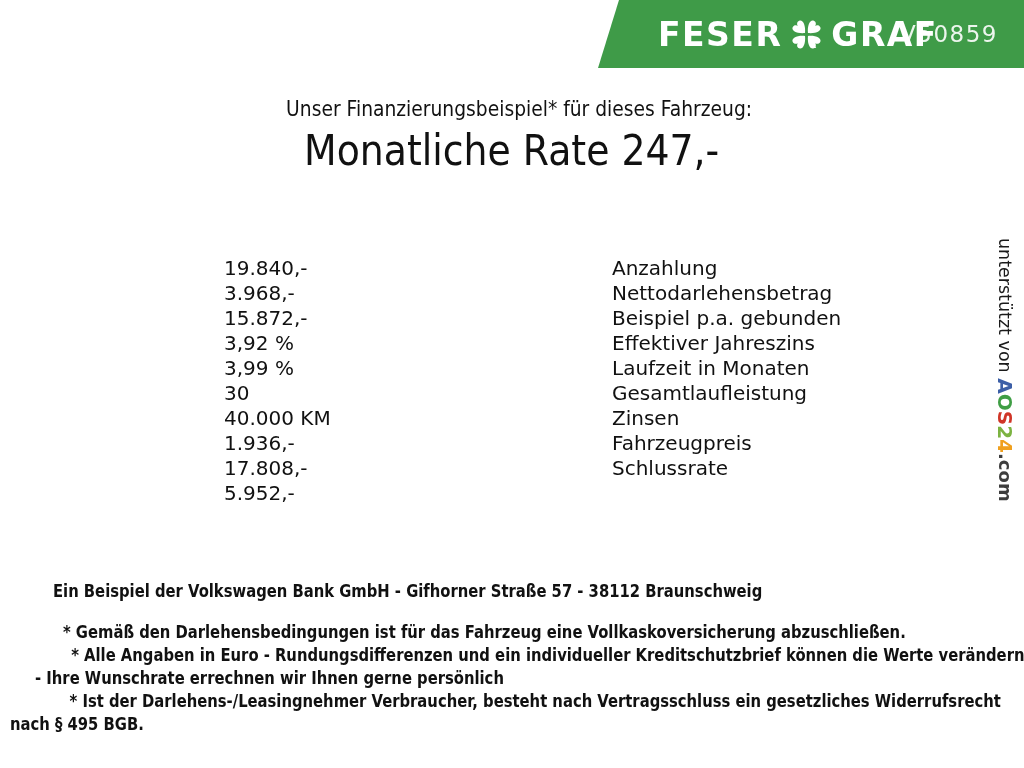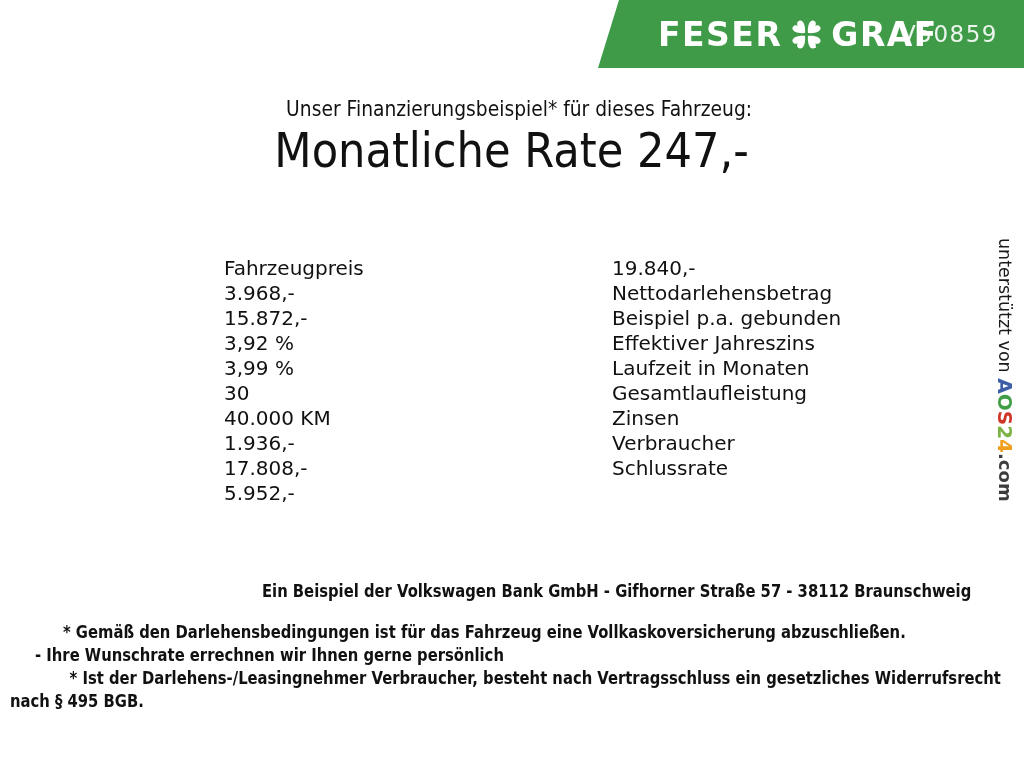--- a/index.html
+++ b/index.html
@@ -21,21 +21,21 @@
   }
   .clover{width:33px;height:33px;display:block;margin:0 1px;}
   .vehicle-code{
     position:absolute;right:26px;top:50%;transform:translateY(-50%);
     color:rgba(255,255,255,0.9);font-size:23px;letter-spacing:1.5px;font-weight:normal;
   }
 
   
   .title-wrap{position:absolute;top:90px;left:0;width:100%;text-align:center;}
   .title-line1{font-size:22px;line-height:37px;margin-left:14px;}
-  .title-line2{font-size:48px;line-height:47px;}
+  .title-line2{font-size:42px;line-height:47px;}
   .cond{display:inline-block;transform:scaleX(.85);transform-origin:50% 50%;white-space:nowrap;}
   .cond90{display:inline-block;transform:scaleX(.90);transform-origin:50% 50%;white-space:nowrap;}
   .cond87{display:inline-block;transform:scaleX(.87);transform-origin:50% 50%;white-space:nowrap;}
 
   
   .fin-table{
     position:absolute;top:256px;left:224px;
     display:grid;grid-template-columns:388px auto;
     font-size:20px;line-height:25px;
   }
@@ -45,21 +45,21 @@
   .vertical-credit{
     position:absolute;top:238px;left:983px;height:320px;width:34px;
     writing-mode:vertical-rl;
     font-size:17.5px;color:#1a1a1a;white-space:nowrap;
   }
   .vertical-credit .brand-letter{font-weight:bold;font-size:20px;}
   .vertical-credit .brand-suffix{font-weight:bold;color:#3d3d3d;font-size:18px;}
 
   
   .bank-line{
-    position:absolute;top:581px;left:0;width:100%;text-align:right;
+    position:absolute;top:581px;left:0;width:100%;text-align:left;
     font-size:17px;font-weight:bold;line-height:21px;
   }
   .footnotes{
     position:absolute;top:621px;left:0;width:100%;text-align:left;
     font-size:17px;font-weight:bold;line-height:23px;
   }
   .footnotes .fn-line{height:23px;}
 </style>
 </head>
 <body>
@@ -84,54 +84,57 @@
 <div class="title-wrap">
   <div class="title-line1">
     <span class="cond">Unser Finanzierungsbeispiel* für dieses Fahrzeug:</span>
   </div>
   <div class="title-line2">
     <span class="cond90">Monatliche Rate 247,-</span>
   </div>
 </div>
 
 <div class="fin-table">
-  <div class="cell">Fahrzeugpreis</div>
   <div class="cell">19.840,-</div>
+  <div class="cell">Anzahlung</div>
   <div class="cell">3.968,-</div>
   <div class="cell">Nettodarlehensbetrag</div>
   <div class="cell">15.872,-</div>
   <div class="cell">Beispiel p.a. gebunden</div>
   <div class="cell">3,92 %</div>
   <div class="cell">Effektiver Jahreszins</div>
   <div class="cell">3,99 %</div>
   <div class="cell">Laufzeit in Monaten</div>
   <div class="cell">30</div>
   <div class="cell">Gesamtlaufleistung</div>
   <div class="cell">40.000 KM</div>
   <div class="cell">Zinsen</div>
   <div class="cell">1.936,-</div>
-  <div class="cell">Verbraucher</div>
+  <div class="cell">Fahrzeugpreis</div>
   <div class="cell">17.808,-</div>
   <div class="cell">Schlussrate</div>
   <div class="cell">5.952,-</div>
 </div>
 
 <div class="vertical-credit">
   <span>unterstützt von </span><span class="brand-letter" style="color: rgb(60, 95, 167);">A</span><span class="brand-letter" style="color: rgb(63, 158, 69);">O</span><span class="brand-letter" style="color: rgb(208, 53, 39);">S</span><span class="brand-letter" style="color: rgb(124, 179, 66);">2</span><span class="brand-letter" style="color: rgb(240, 160, 30);">4</span><span class="brand-suffix">.com</span>
 </div>
 
 <div class="bank-line">
   <span class="cond87">Ein Beispiel der Volkswagen Bank GmbH - Gifhorner Straße 57 - 38112 Braunschweig</span>
 </div>
 
 <div class="footnotes">
   <div class="fn-line">
     <span class="cond87">* Gemäß den Darlehensbedingungen ist für das Fahrzeug eine Vollkaskoversicherung abzuschließen.</span>
   </div>
   <div class="fn-line">
+    <span class="cond87">* Alle Angaben in Euro - Rundungsdifferenzen und ein individueller Kreditschutzbrief können die Werte verändern</span>
+  </div>
+  <div class="fn-line">
     <span class="cond87">- Ihre Wunschrate errechnen wir Ihnen gerne persönlich</span>
   </div>
   <div class="fn-line">
     <span class="cond87">* Ist der Darlehens-/Leasingnehmer Verbraucher, besteht nach Vertragsschluss ein gesetzliches Widerrufsrecht</span>
   </div>
   <div class="fn-line">
     <span class="cond87">nach § 495 BGB.</span>
   </div>
 </div>
 

